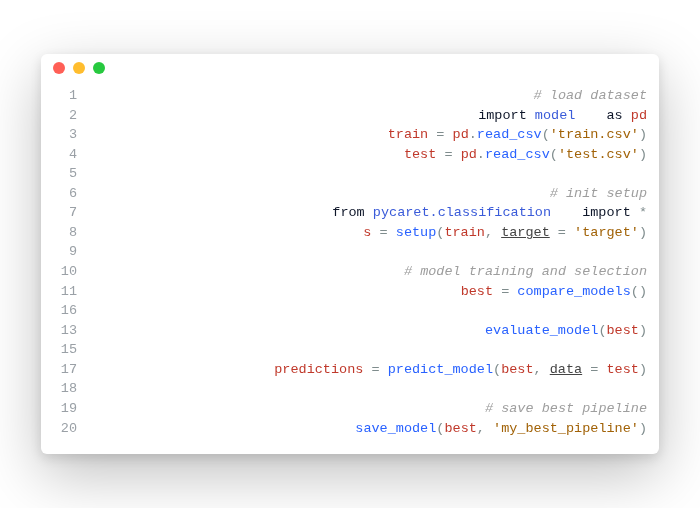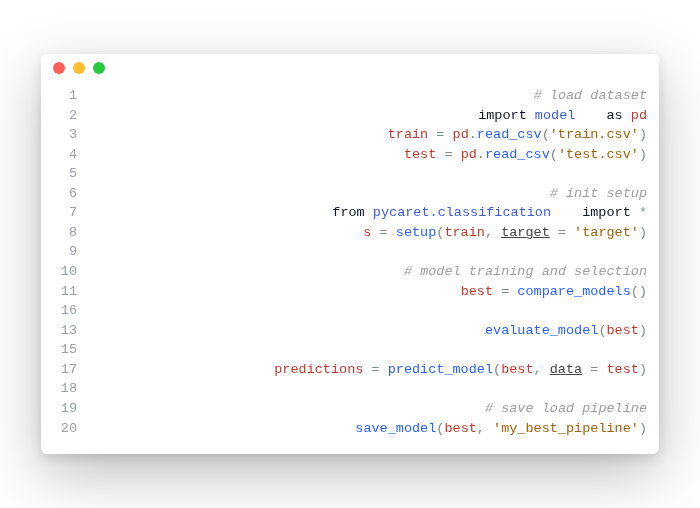--- a/index.html
+++ b/index.html
@@ -81,16 +81,16 @@
       <div class="line"><span class="gutter">7</span><span class="content"><span class="tok-keyword">from</span><span class="tok-op"> </span><span class="tok-module">pycaret.classification</span><span class="tok-op"> </span><span class="tok-keyword">import</span><span class="tok-op"> </span><span class="tok-op">*</span></span></div>
       <div class="line"><span class="gutter">8</span><span class="content"><span class="tok-ident">s</span><span class="tok-op"> </span><span class="tok-op">=</span><span class="tok-op"> </span><span class="tok-attr">setup</span><span class="tok-op">(</span><span class="tok-ident">train</span><span class="tok-op">,</span><span class="tok-op"> </span><span class="tok-kwarg">target</span><span class="tok-op"> </span><span class="tok-op">=</span><span class="tok-op"> </span><span class="tok-string">'target'</span><span class="tok-op">)</span></span></div>
       <div class="line"><span class="gutter">9</span><span class="content"><span class="tok-op"></span></span></div>
       <div class="line"><span class="gutter">10</span><span class="content"><span class="tok-comment"># model training and selection</span></span></div>
       <div class="line"><span class="gutter">11</span><span class="content"><span class="tok-ident">best</span><span class="tok-op"> </span><span class="tok-op">=</span><span class="tok-op"> </span><span class="tok-attr">compare_models</span><span class="tok-op">(</span><span class="tok-op">)</span></span></div>
       <div class="line"><span class="gutter">16</span><span class="content"><span class="tok-op"></span></span></div>
       <div class="line"><span class="gutter">13</span><span class="content"><span class="tok-attr">evaluate_model</span><span class="tok-op">(</span><span class="tok-ident">best</span><span class="tok-op">)</span></span></div>
       <div class="line"><span class="gutter">15</span><span class="content"><span class="tok-op"></span></span></div>
       <div class="line"><span class="gutter">17</span><span class="content"><span class="tok-ident">predictions</span><span class="tok-op"> </span><span class="tok-op">=</span><span class="tok-op"> </span><span class="tok-attr">predict_model</span><span class="tok-op">(</span><span class="tok-ident">best</span><span class="tok-op">,</span><span class="tok-op"> </span><span class="tok-kwarg">data</span><span class="tok-op"> </span><span class="tok-op">=</span><span class="tok-op"> </span><span class="tok-ident">test</span><span class="tok-op">)</span></span></div>
       <div class="line"><span class="gutter">18</span><span class="content"><span class="tok-op"></span></span></div>
-      <div class="line"><span class="gutter">19</span><span class="content"><span class="tok-comment"># save load pipeline</span></span></div>
+      <div class="line"><span class="gutter">19</span><span class="content"><span class="tok-comment"># save best pipeline</span></span></div>
       <div class="line"><span class="gutter">20</span><span class="content"><span class="tok-attr">save_model</span><span class="tok-op">(</span><span class="tok-ident">best</span><span class="tok-op">,</span><span class="tok-op"> </span><span class="tok-string">'my_best_pipeline'</span><span class="tok-op">)</span></span></div>
     </div>
 </div>
 
 </body></html>

